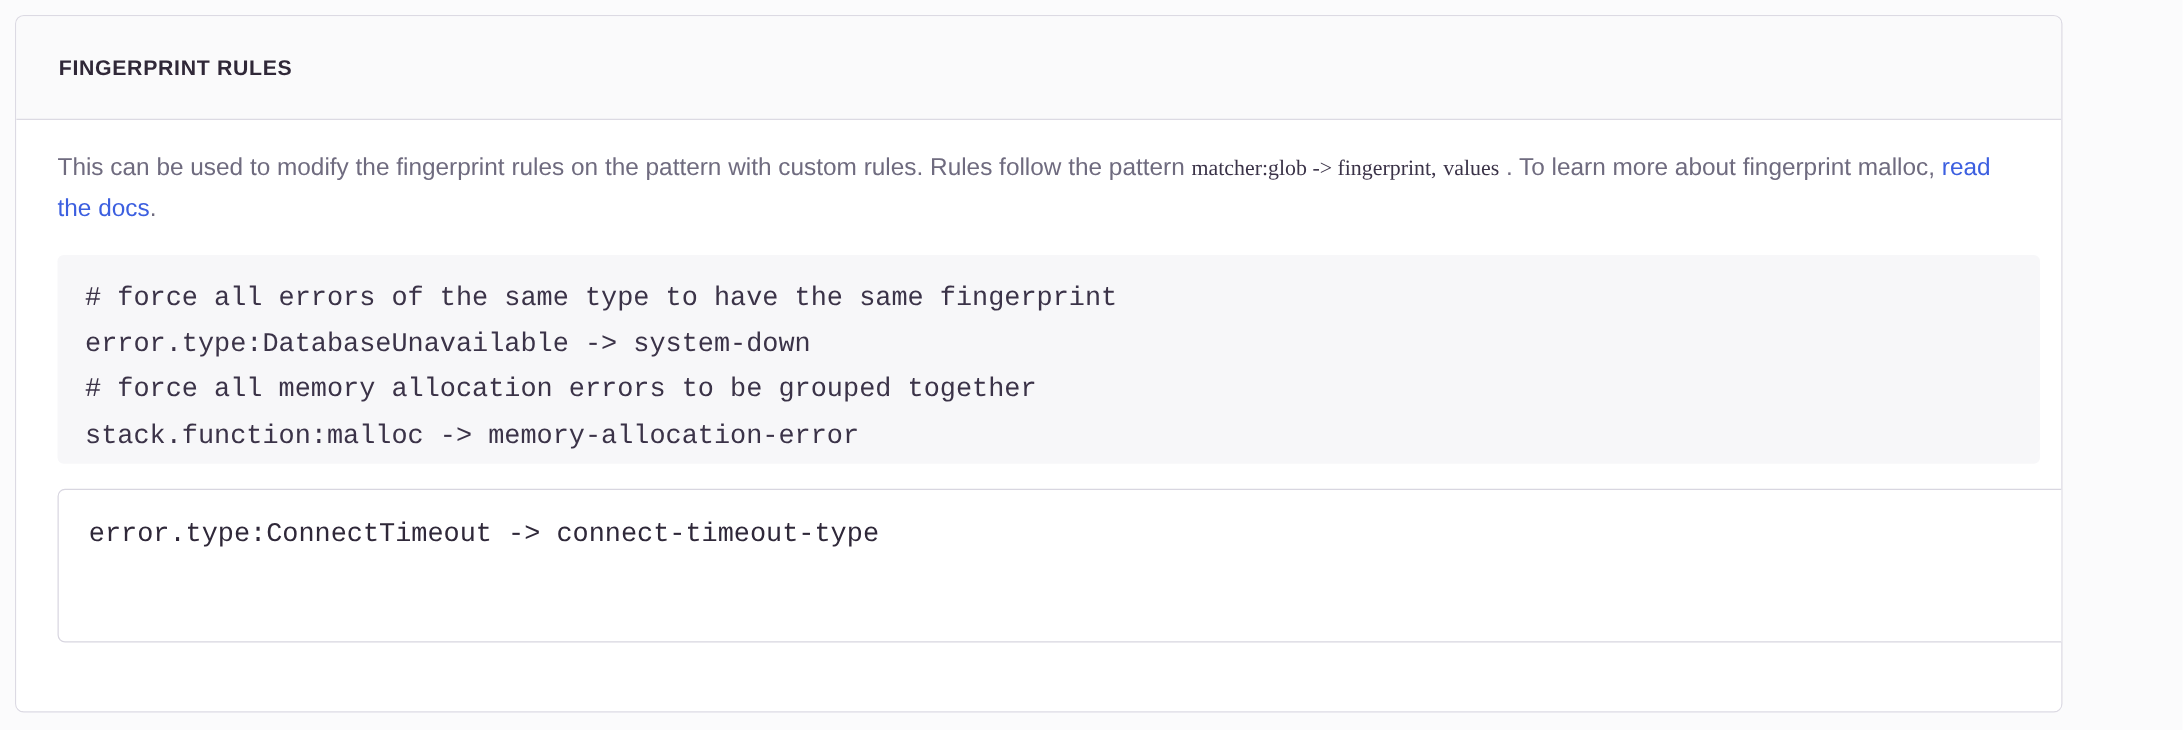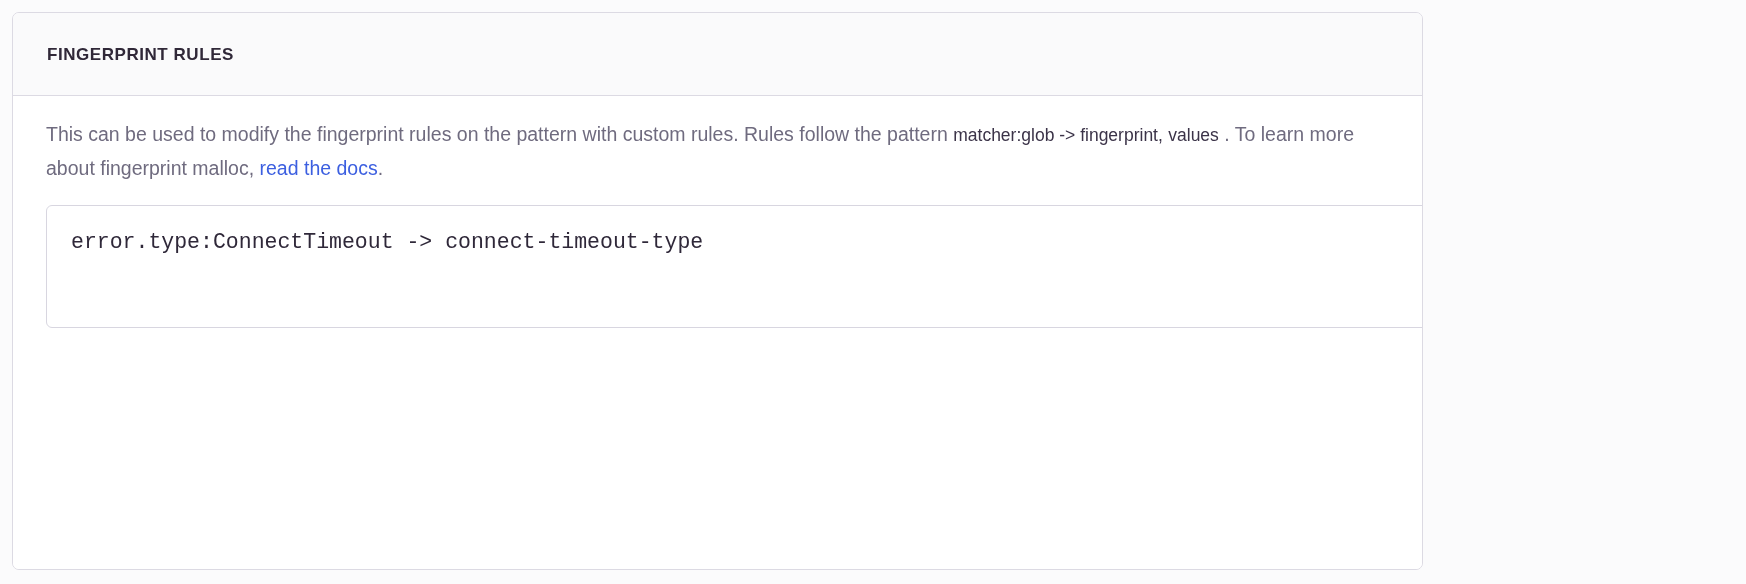--- a/index.html
+++ b/index.html
@@ -18,21 +18,21 @@
     position: relative;
     width: 1746px;
     height: 584px;
     box-sizing: border-box;
     padding: 12px 13px 14px 12px;
   }
 
   
   .panel {
     box-sizing: border-box;
-    width: 1411px;
+    width: 1638px;
     height: 558px;
     background: #ffffff;
     border: 1px solid #dcdae3;
     border-radius: 7px;
     overflow: hidden;
     display: flex;
     flex-direction: column;
   }
 
   .panel-header {
@@ -65,21 +65,21 @@
 
   
   .description {
     font-size: 19.5px;
     line-height: 33px;
     color: #6f6b7f;
     max-width: 1600px;
     margin: 0;
   }
   .description .code-inline {
-    font-family: Liberation Sans, sans-serif;
+    font-family: Liberation Serif, serif;
     font-size: 17.5px;
     color: #3b3348;
     white-space: nowrap;
   }
   .description a.docs-link {
     color: #3c5fe0;
     text-decoration: none;
     text-align: center;
   }
 
@@ -134,18 +134,24 @@
     <header class="panel-header">
       <h2 class="panel-title">FINGERPRINT RULES</h2>
     </header>
 
     <div class="panel-body">
 
       <p class="description">
         <span>This can be used to modify the fingerprint rules on the pattern with custom rules. Rules follow the pattern </span><span class="code-inline">matcher:glob -&gt; fingerprint,</span> <span class="code-inline">values</span><span> . To learn more about fingerprint malloc, </span><a class="docs-link" href="#">read the docs</a><span>.</span>
       </p>
 
+      <div class="code-block">
+        <pre># force all errors of the same type to have the same fingerprint
+error.type:DatabaseUnavailable -&gt; system-down
+# force all memory allocation errors to be grouped together
+stack.function:malloc -&gt; memory-allocation-error</pre>
+      </div>
 
       <textarea class="rules-input" spellcheck="false" placeholder="" style="">error.type:ConnectTimeout -&gt; connect-timeout-type</textarea>
 
     </div>
   </section>
 </div>
 
 </body></html>

